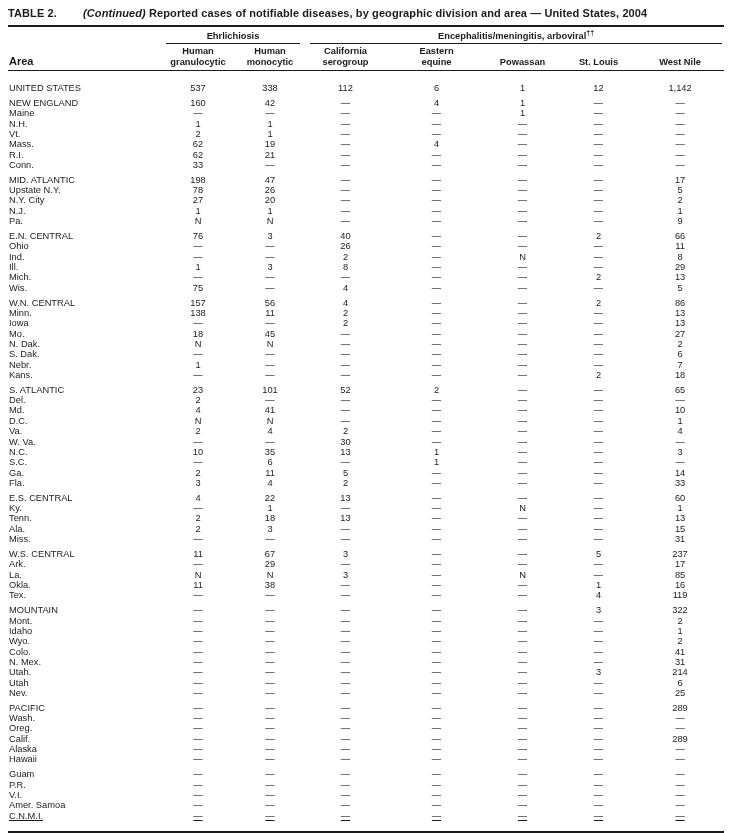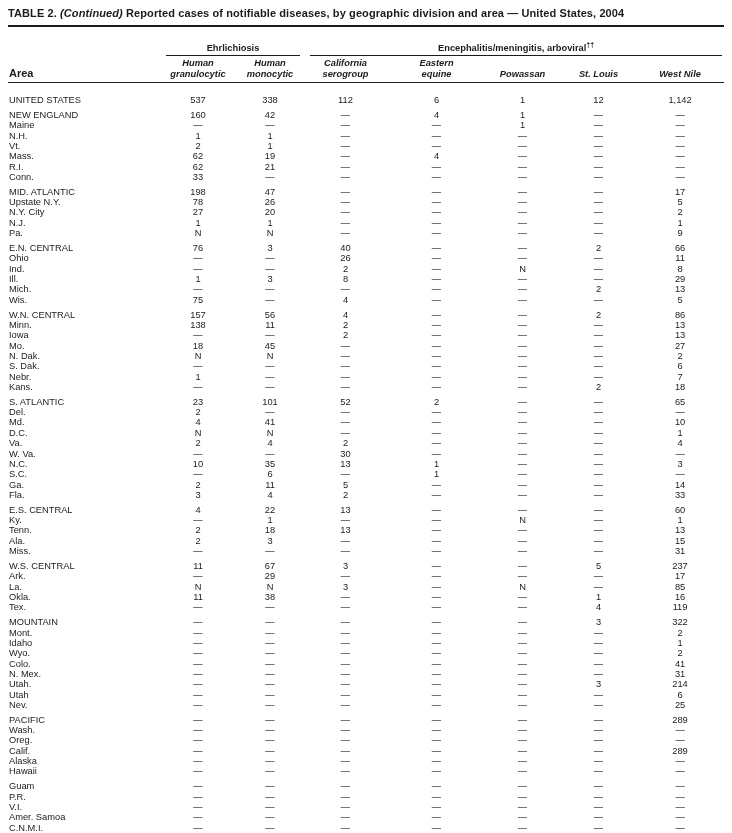--- a/index.html
+++ b/index.html
@@ -17,42 +17,42 @@
     background: #ffffff;
     overflow: hidden;
   }
   .title {
     font-size: 11px;
     font-weight: bold;
     line-height: 13px;
     margin: 2px 0 5px 0;
     letter-spacing: 0.1px;
   }
-  .title .continued { font-style: italic; }
+  .title .continued { font-style: italic; margin-left: 23px; }
   table.data {
     border-collapse: collapse;
     table-layout: fixed;
     width: 716px;
     border-top: 2px solid #1b1b1b;
     border-bottom: 2px solid #1b1b1b;
   }
   thead th {
     font-weight: bold;
     font-size: 9.3px;
     padding: 0;
   }
   th.area-head {
     text-align: left;
     vertical-align: bottom;
     border-bottom: 1px solid #1b1b1b;
     padding: 0 0 3px 1px;
     font-size: 11px;
   }
   th.group {
-    padding-top: 16px;
+    padding-top: 4px;
     vertical-align: top;
   }
   .group-inner {
     border-bottom: 1px solid #1b1b1b;
     padding-bottom: 2px;
     margin: 0 2px 0 8px;
     text-align: center;
     font-size: 9.3px;
     white-space: nowrap;
   }
@@ -64,36 +64,35 @@
   th.col {
     vertical-align: bottom;
     text-align: center;
     border-bottom: 1px solid #1b1b1b;
     padding: 2px 0 3px 0;
   }
   th.col div {
     line-height: 10.5px;
     white-space: nowrap;
     min-height: 1px;
-    font-style: italic;
   }
   tbody td {
     font-size: 9.3px;
     line-height: 10.35px;
     padding: 0;
     text-align: center;
     white-space: nowrap;
   }
   tbody td.area {
     text-align: left;
     padding-left: 1px;
   }
   tbody tr.first-row td { padding-top: 12px; }
   tbody tr.gap td { padding-top: 4.5px; }
-  tbody tr.last-row td { padding-bottom: 3px; }
+  tbody tr.last-row td { padding-bottom: 10px; text-decoration: underline; }
   .footnotes {
     margin-top: 3px;
     font-size: 9.3px;
     line-height: 11px;
   }
   .legend span { margin-right: 40px; }
   .legend span:last-child { margin-right: 0; }
   .dagger-note sup {
     font-size: 8px;
     vertical-align: super;

